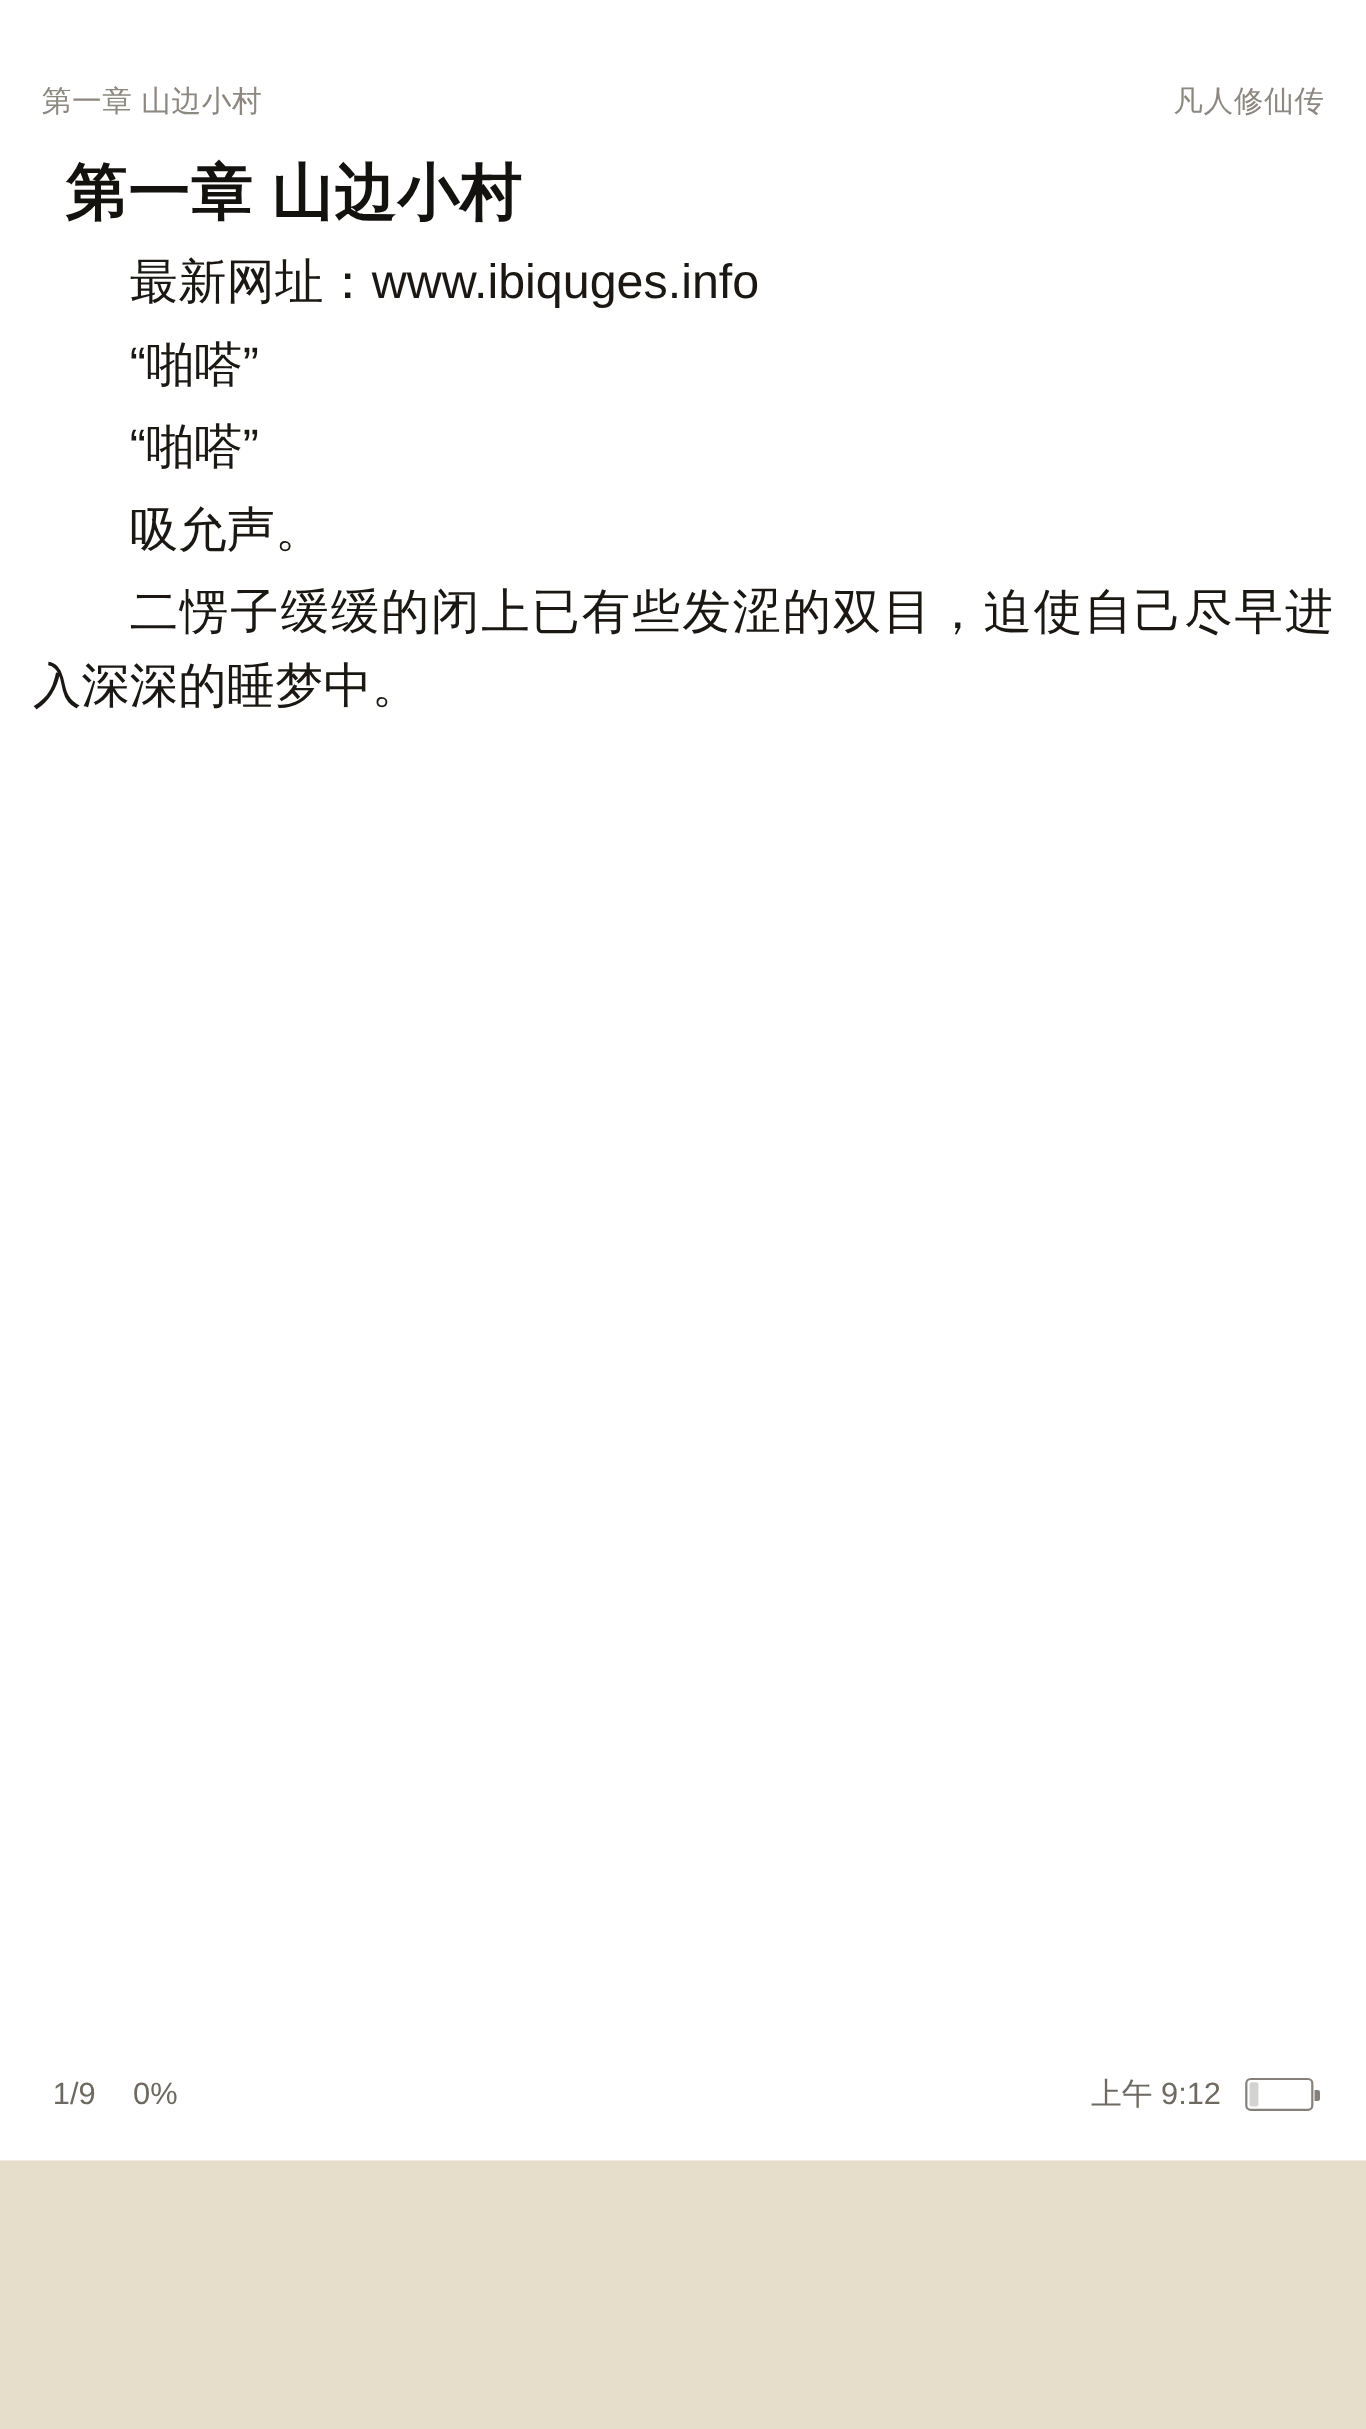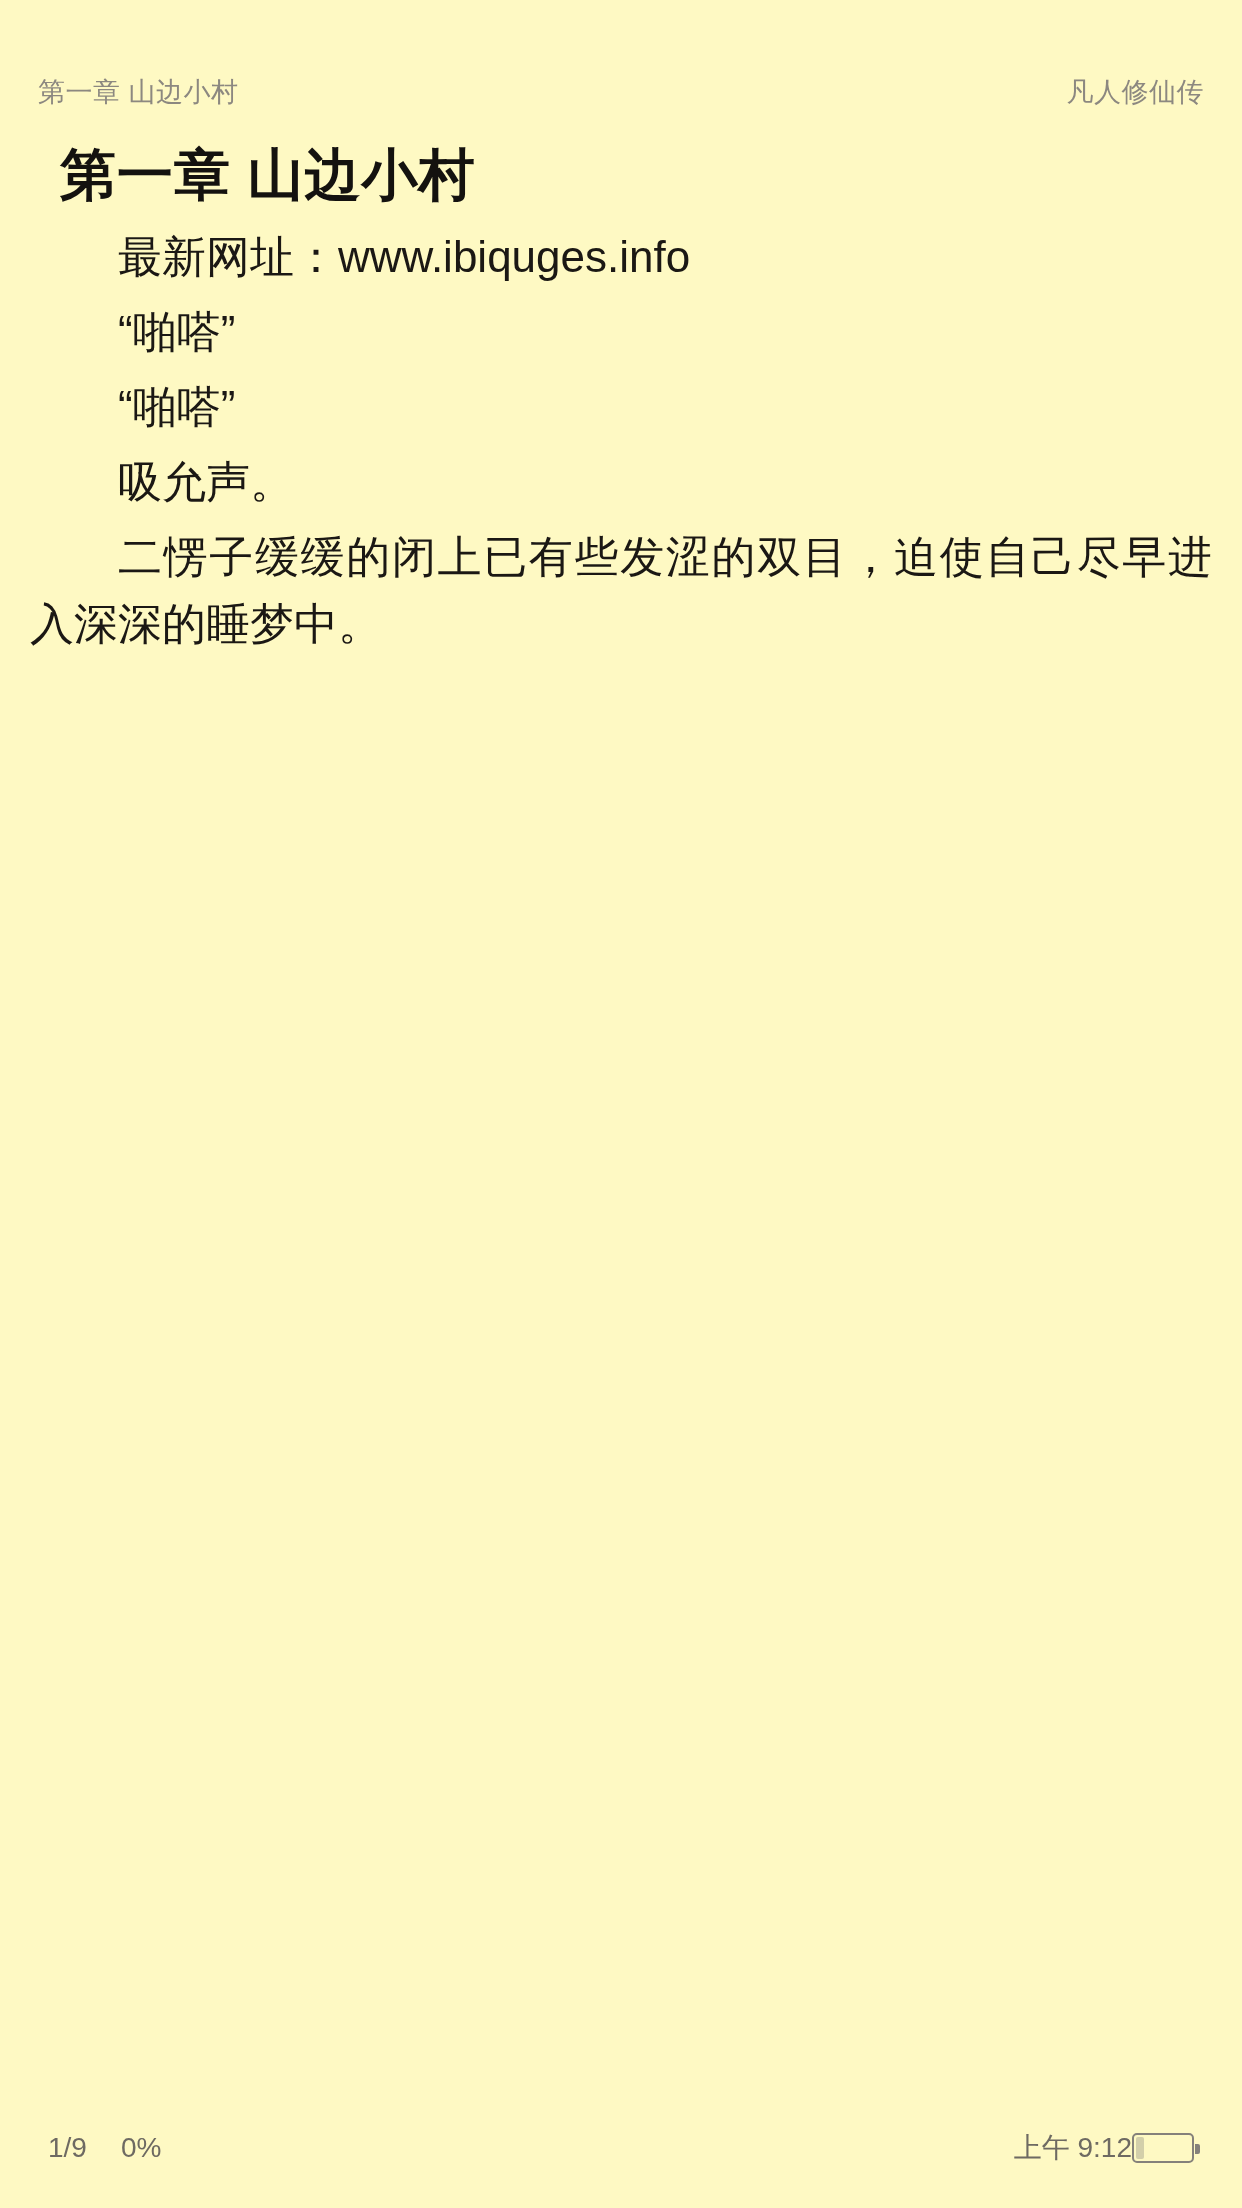--- a/index.html
+++ b/index.html
@@ -9,22 +9,22 @@
   body {
     width: 1242px;
     height: 2208px;
     background: #e6ddcb;
     font-family: "Liberation Sans", sans-serif;
     overflow: hidden;
   }
   .reader {
     position: relative;
     width: 1242px;
-    height: 2208px;
-    background: #fef9c3;
+    height: 1964px;
+    background: #ffffff;
     box-sizing: border-box;
   }
   
   .header {
     position: absolute;
     top: 72px;
     left: 0;
     right: 0;
     height: 40px;
     padding: 0 38px;
@@ -88,20 +88,21 @@
   .footer-left {
     display: flex;
     align-items: baseline;
     gap: 34px;
     font-size: 28px;
     color: #6e6a62;
   }
   .footer-right {
     display: flex;
     align-items: center;
+    gap: 22px;
   }
   .clock {
     font-size: 28px;
     color: #6e6a62;
     white-space: nowrap;
   }
   .battery {
     position: relative;
     width: 62px;
     height: 30px;

